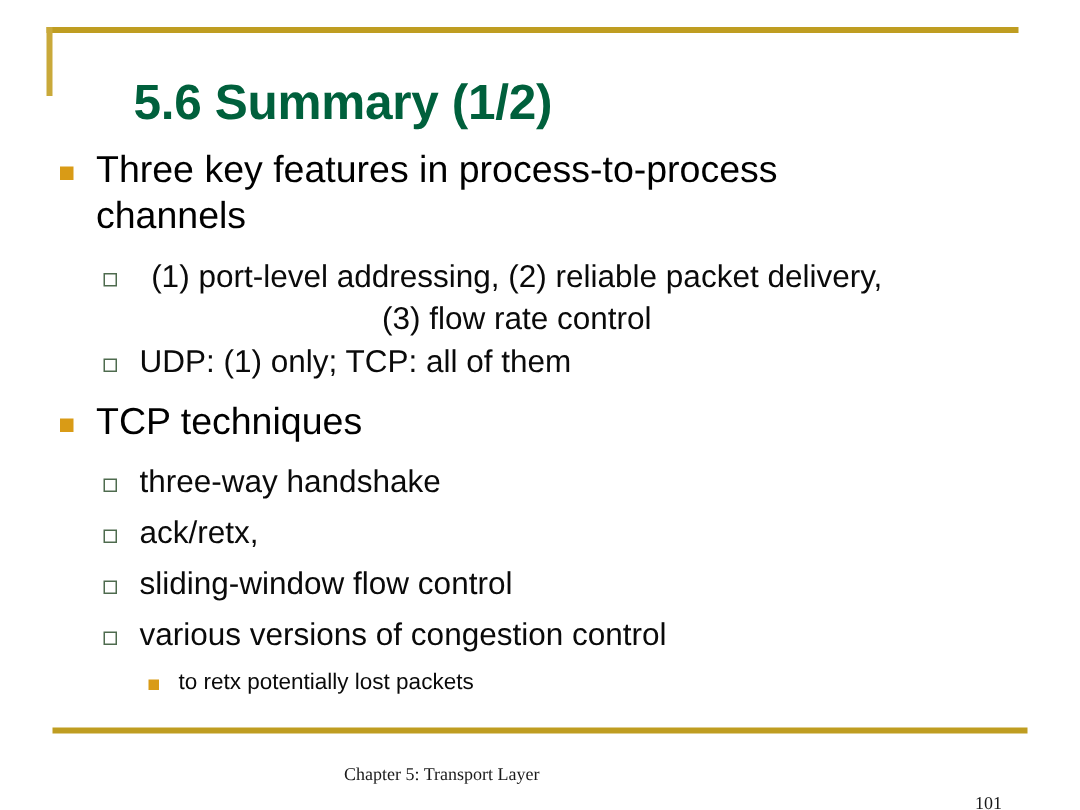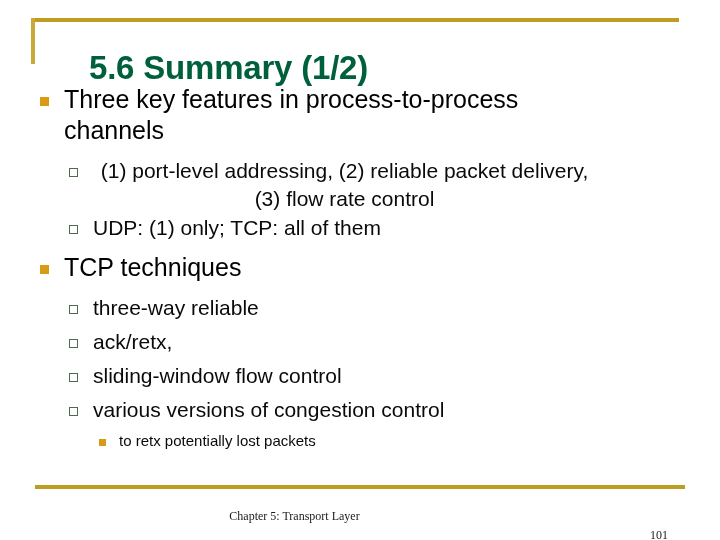--- a/index.html
+++ b/index.html
@@ -52,21 +52,21 @@
     color: #00603c;
     white-space: nowrap;
     letter-spacing: -0.2px;
     margin-left: 47px;
   }
 
   
   #slide-body {
     position: absolute;
     left: 0;
-    top: 84px;
+    top: 98px;
     width: 596px;
   }
 
   .bullet-row {
     display: flex;
     align-items: flex-start;
     position: relative;
   }
 
   
@@ -189,21 +189,21 @@
 
   <div class="bullet-row lvl1">
     <span class="marker"></span>
     <span class="btext">TCP techniques</span>
   </div>
 
   <div class="group-gap"></div>
 
   <div class="bullet-row lvl2">
     <span class="marker"></span>
-    <span class="btext">three-way reliable</span>
+    <span class="btext">three-way handshake</span>
   </div>
 
   <div class="group-gap-sm"></div>
 
   <div class="bullet-row lvl2">
     <span class="marker"></span>
     <span class="btext">ack/retx,</span>
   </div>
 
   <div class="group-gap-sm"></div>

